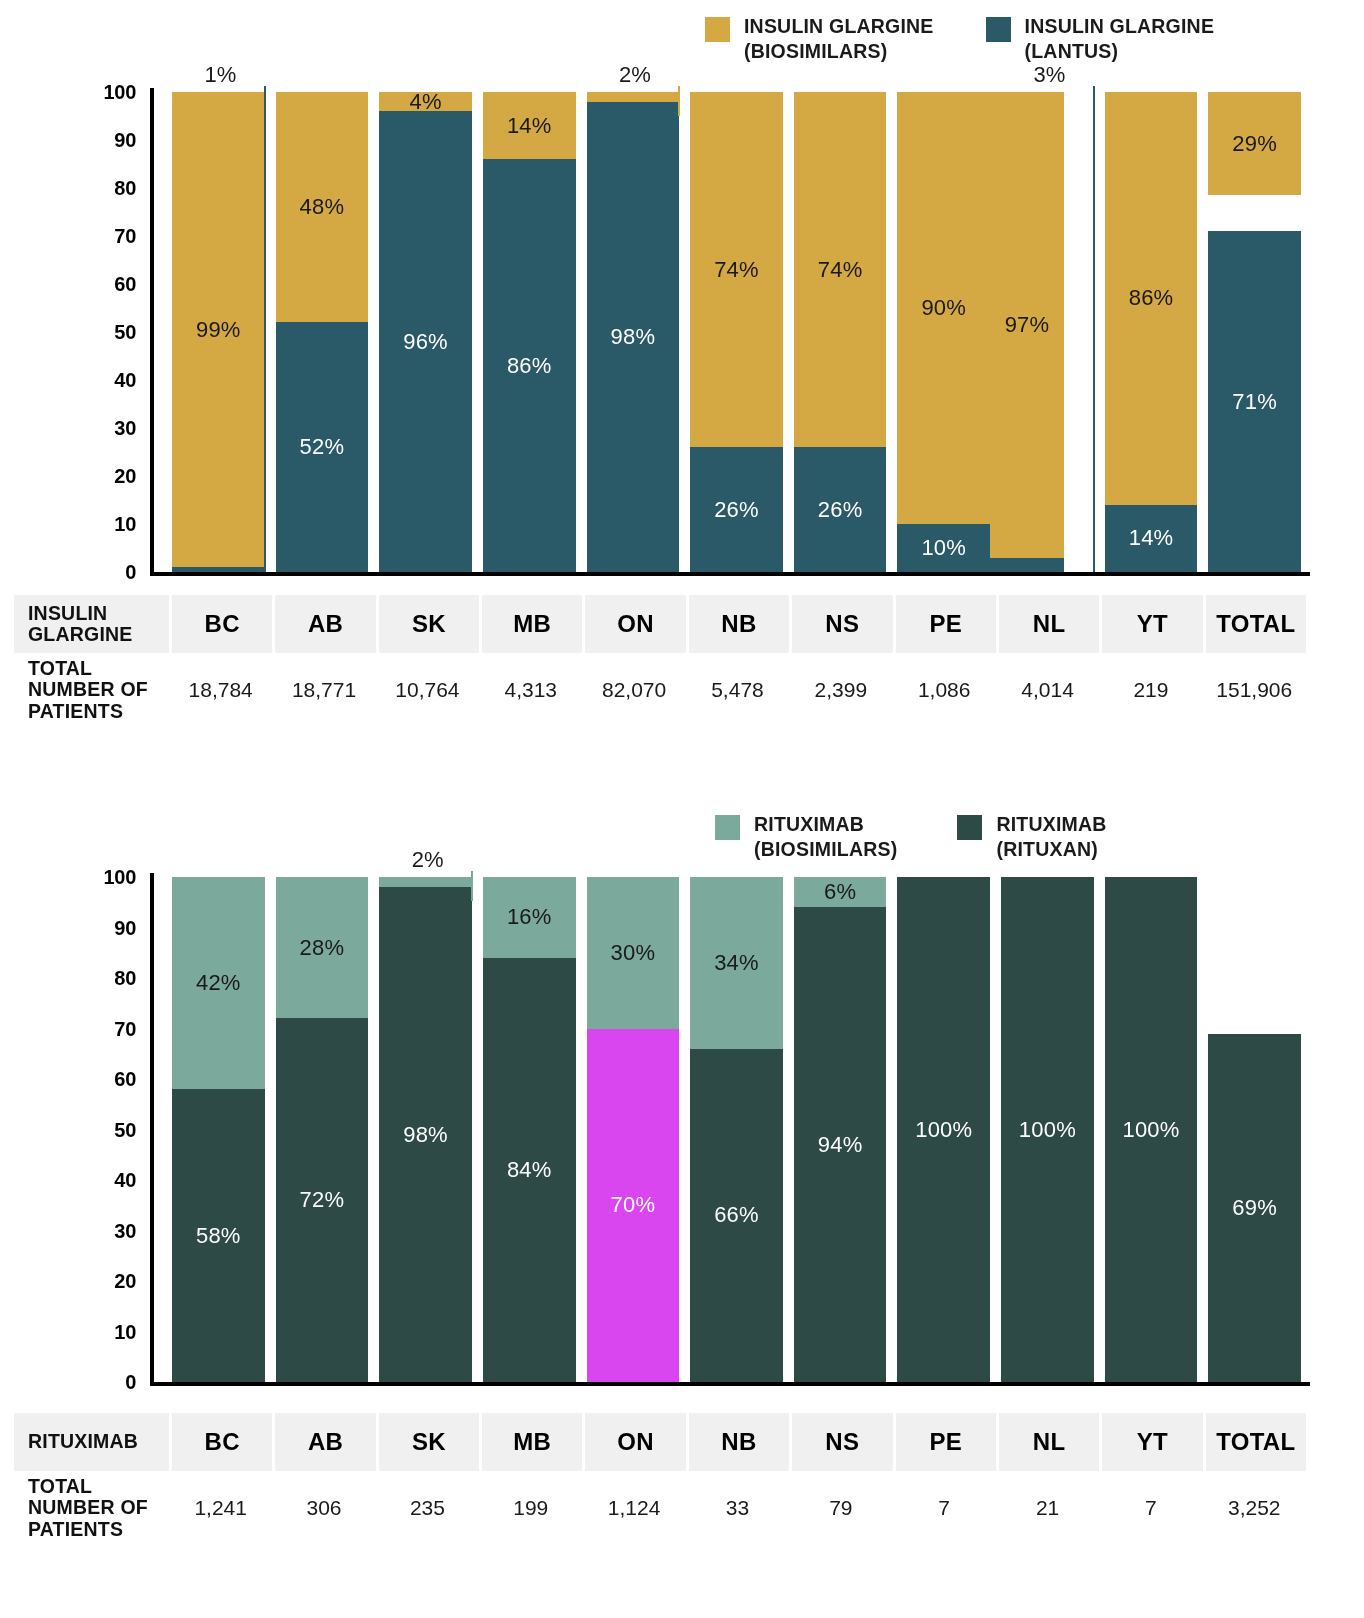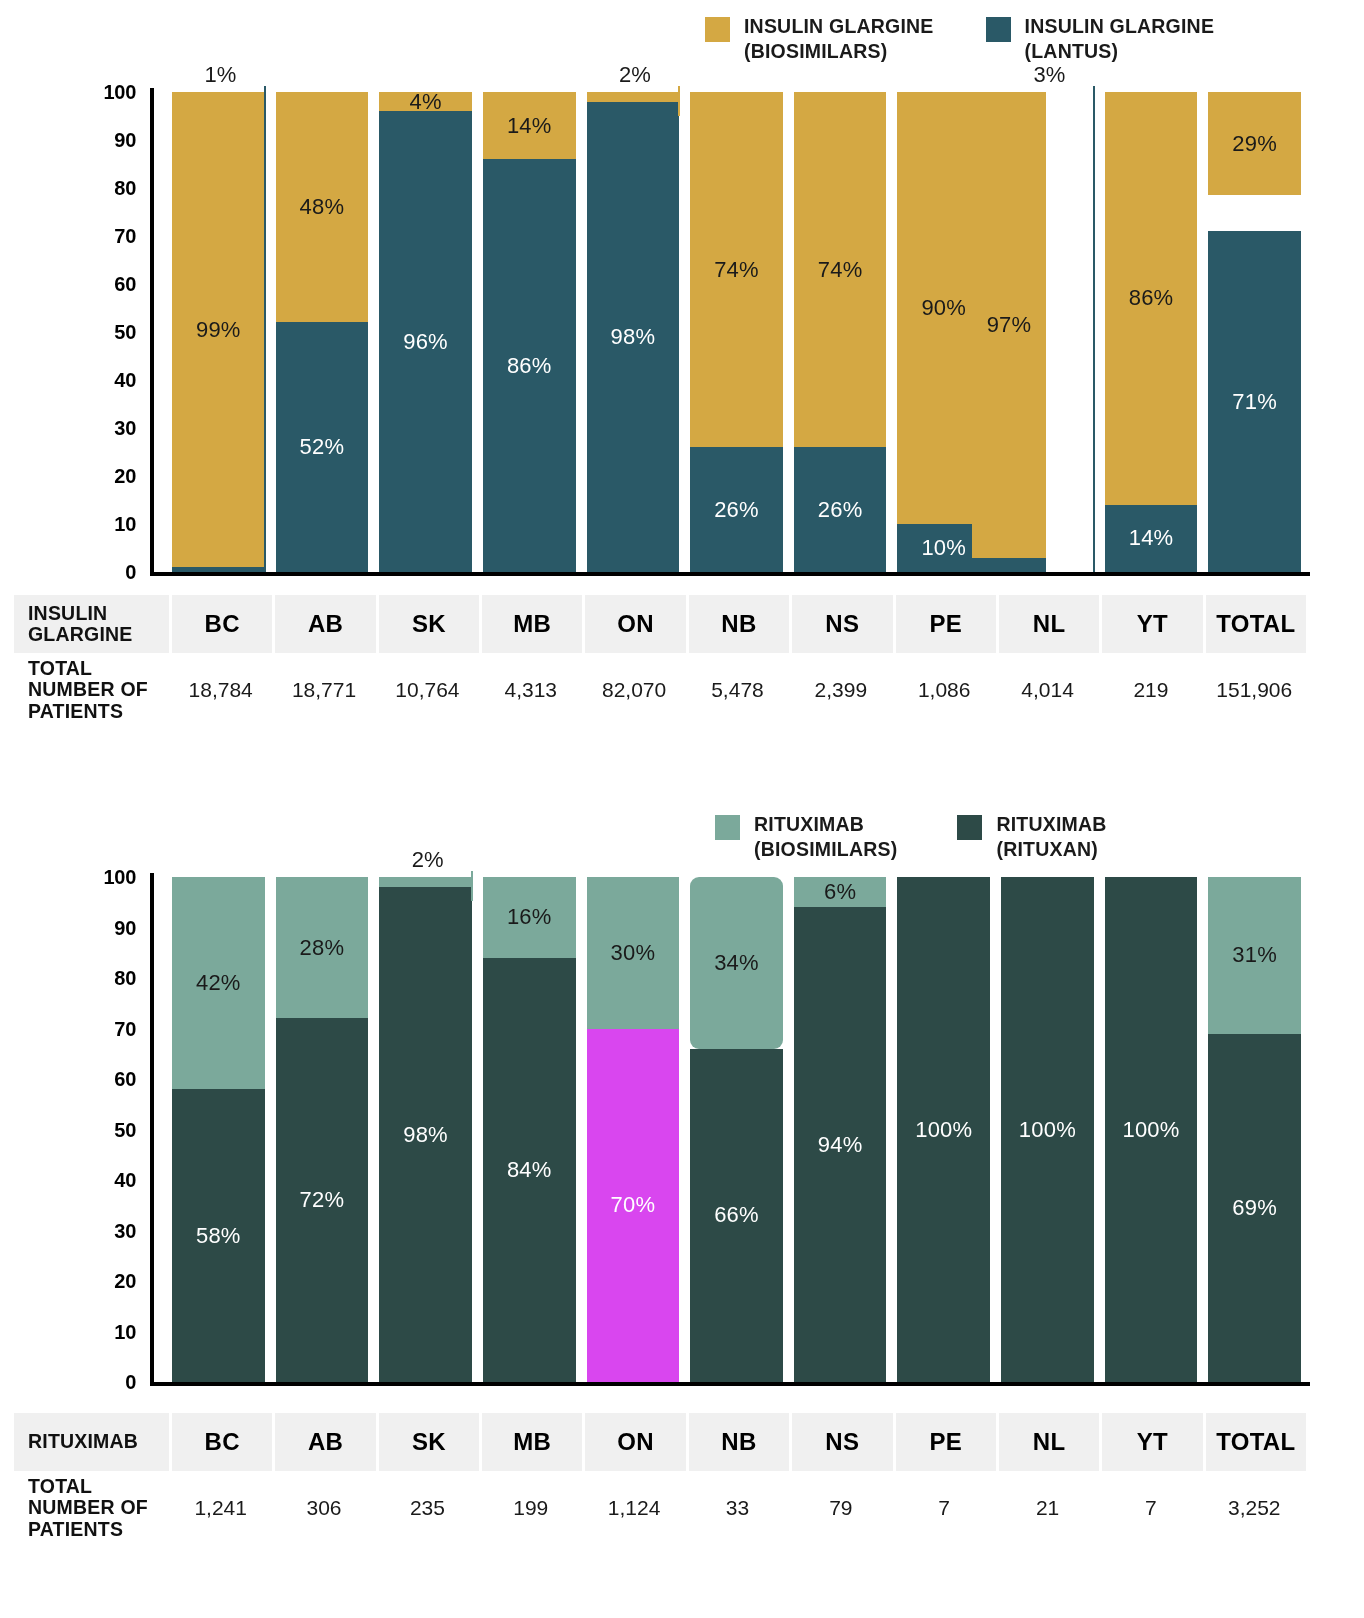--- a/index.html
+++ b/index.html
@@ -247,21 +247,21 @@
             </div>
           </div>
           <div class="bar-col" style="left: 725.455px; width: 92.6364px;">
             <div class="seg" style="background: rgb(42, 89, 103); top: 464px; height: 48px;">
               <span class="seg-label light">10%</span>
             </div>
             <div class="seg" style="background: rgb(212, 168, 67); top: 32px; height: 432px;">
               <span class="seg-label dark">90%</span>
             </div>
           </div>
-          <div class="bar-col" style="left: 800px; width: 74px;">
+          <div class="bar-col" style="left: 818px; width: 74px;">
             <div class="seg" style="background: rgb(42, 89, 103); top: 497.6px; height: 14.4px;"></div>
             <div class="seg" style="background: rgb(212, 168, 67); top: 32px; height: 465.6px;">
               <span class="seg-label dark">97%</span>
             </div>
           </div>
           <div class="callout" style="left: 877.409px; top: 2px;">3%</div>
           <div class="leader" style="background: rgb(42, 89, 103); left: 920.727px; top: 26px; height: 486px;"></div>
           <div class="bar-col" style="left: 932.727px; width: 92.6364px;">
             <div class="seg" style="background: rgb(42, 89, 103); top: 444.8px; height: 67.2px;">
               <span class="seg-label light">14%</span>
@@ -383,21 +383,21 @@
               <span class="seg-label light">70%</span>
             </div>
             <div class="seg" style="background: rgb(123, 169, 155); top: 32px; height: 151.5px;">
               <span class="seg-label dark">30%</span>
             </div>
           </div>
           <div class="bar-col" style="left: 518.182px; width: 92.6364px;">
             <div class="seg" style="background: rgb(45, 74, 71); top: 203.7px; height: 333.3px;">
               <span class="seg-label light">66%</span>
             </div>
-            <div class="seg" style="background: rgb(123, 169, 155); top: 32px; height: 171.7px; border-radius: 9px;">
+            <div class="seg" style="background: rgb(123, 169, 155); top: 32px; height: 171.7px;">
               <span class="seg-label dark">34%</span>
             </div>
           </div>
           <div class="bar-col" style="left: 621.818px; width: 92.6364px;">
             <div class="seg" style="background: rgb(45, 74, 71); top: 62.3px; height: 474.7px;">
               <span class="seg-label light">94%</span>
             </div>
             <div class="seg" style="background: rgb(123, 169, 155); top: 32px; height: 30.3px;">
               <span class="seg-label dark">6%</span>
             </div>
@@ -413,23 +413,20 @@
             </div>
           </div>
           <div class="bar-col" style="left: 932.727px; width: 92.6364px;">
             <div class="seg" style="background: rgb(45, 74, 71); top: 32px; height: 505px;">
               <span class="seg-label light">100%</span>
             </div>
           </div>
           <div class="bar-col" style="left: 1036.36px; width: 92.6364px;">
             <div class="seg" style="background: rgb(45, 74, 71); top: 188.55px; height: 348.45px;">
               <span class="seg-label light">69%</span>
-            </div>
-            <div class="seg" style="background: rgb(123, 169, 155); top: 32px; height: 156.55px;">
-              <span class="seg-label dark">31%</span>
             </div>
           </div>
         </div>
       </div>
     <div class="tbl" id="table-1" style="left:14px; top:568px; width:1292px;">
         <div class="tbl-row header">
           <div class="tbl-cell rowlabel" style="width: 155px; flex: 0 0 155px;">RITUXIMAB</div>
           <div class="tbl-cell" style="width: 103.364px; flex: 0 0 103.364px;">BC</div>
           <div class="tbl-cell" style="width: 103.364px; flex: 0 0 103.364px;">AB</div>
           <div class="tbl-cell" style="width: 103.364px; flex: 0 0 103.364px;">SK</div>

